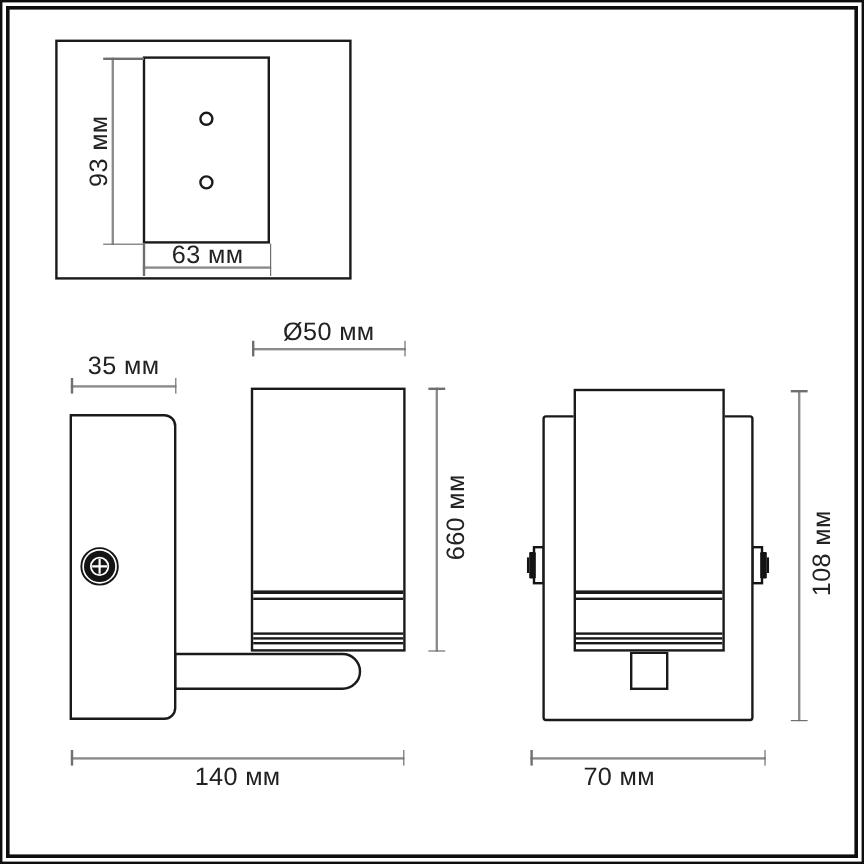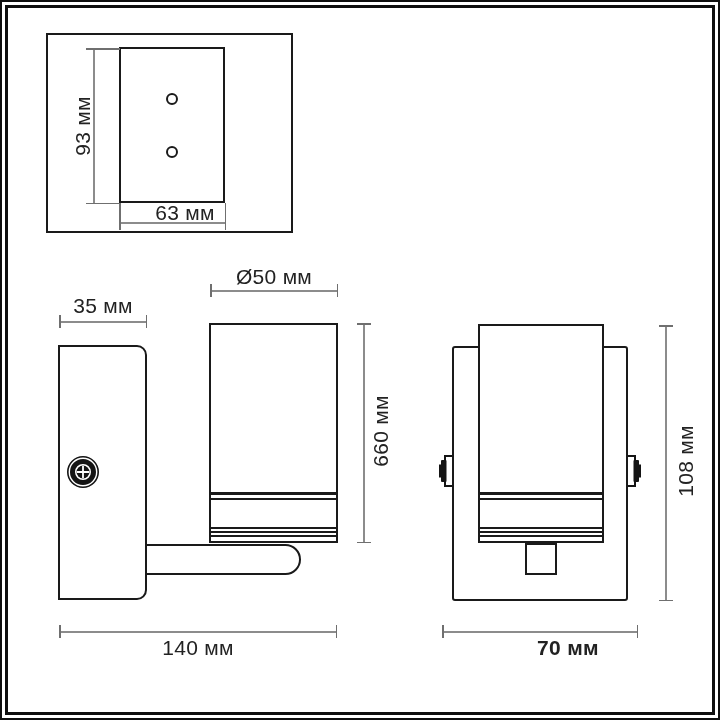--- a/index.html
+++ b/index.html
@@ -53,21 +53,21 @@
 
   <div class="outline" style="left:46px; top:33px; width:247px; height:200px; border-width:2px;"></div>
   <div class="outline" style="left:119px; top:47px; width:106px; height:156px;"></div>
   <div class="hole" style="left:166px; top:93px;"></div>
   <div class="hole" style="left:166px; top:146px;"></div>
 
   <div class="dim-v long-ticks" style="left:93px; top:48px; height:156px;"></div>
   <div class="dim-label vert" style="left:83px; top:126px;">93 мм</div>
 
   <div class="dim-h long-ticks" style="left:119px; top:222px; width:107px;"></div>
-  <div class="dim-label" style="left:173px; top:213px;margin-left:12px;">63 мм</div>
+  <div class="dim-label" style="left:173px; top:213px;">63 мм</div>
 
   <div class="outline" style="left:145px; top:544px; width:156px; height:31px; border-width:2px; border-radius:0 15.5px 15.5px 0;"></div>
 
   <div class="outline" style="left:58px; top:345px; width:89px; height:255px; border-radius:0 10px 10px 0;"></div>
 
   <svg class="abs" style="left:66px; top:455px;" width="34" height="34" viewBox="0 0 34 34">
     <circle cx="17" cy="17" r="15.2" fill="#ffffff" stroke="#141414" stroke-width="1.6"></circle>
     <circle cx="17" cy="17" r="10.5" fill="none" stroke="#141414" stroke-width="5"></circle>
     <circle cx="17" cy="17" r="6.5" fill="#141414"></circle>
     <path d="M17 10.8 V23.2 M10.8 17 H23.2" stroke="#ffffff" stroke-width="1.8"></path>
@@ -113,15 +113,15 @@
     <div class="cyl-line" style="top:172px; height:2px;"></div>
     <div class="cyl-line" style="top:201px; height:2px;"></div>
     <div class="cyl-line" style="top:205px; height:2px;"></div>
     <div class="cyl-line" style="top:209px; height:2px;"></div>
   </div>
 
   <div class="dim-v" style="left:665px; top:325px; height:276px;"></div>
   <div class="dim-label vert" style="left:686px; top:461px;">108 мм</div>
 
   <div class="dim-h" style="left:442px; top:631px; width:196px;"></div>
-  <div class="dim-label" style="left:568px; top:648px;font-weight:bold;">70 мм</div>
+  <div class="dim-label" style="left:516px; top:648px;">70 мм</div>
 
 </div>
 
 </body></html>

